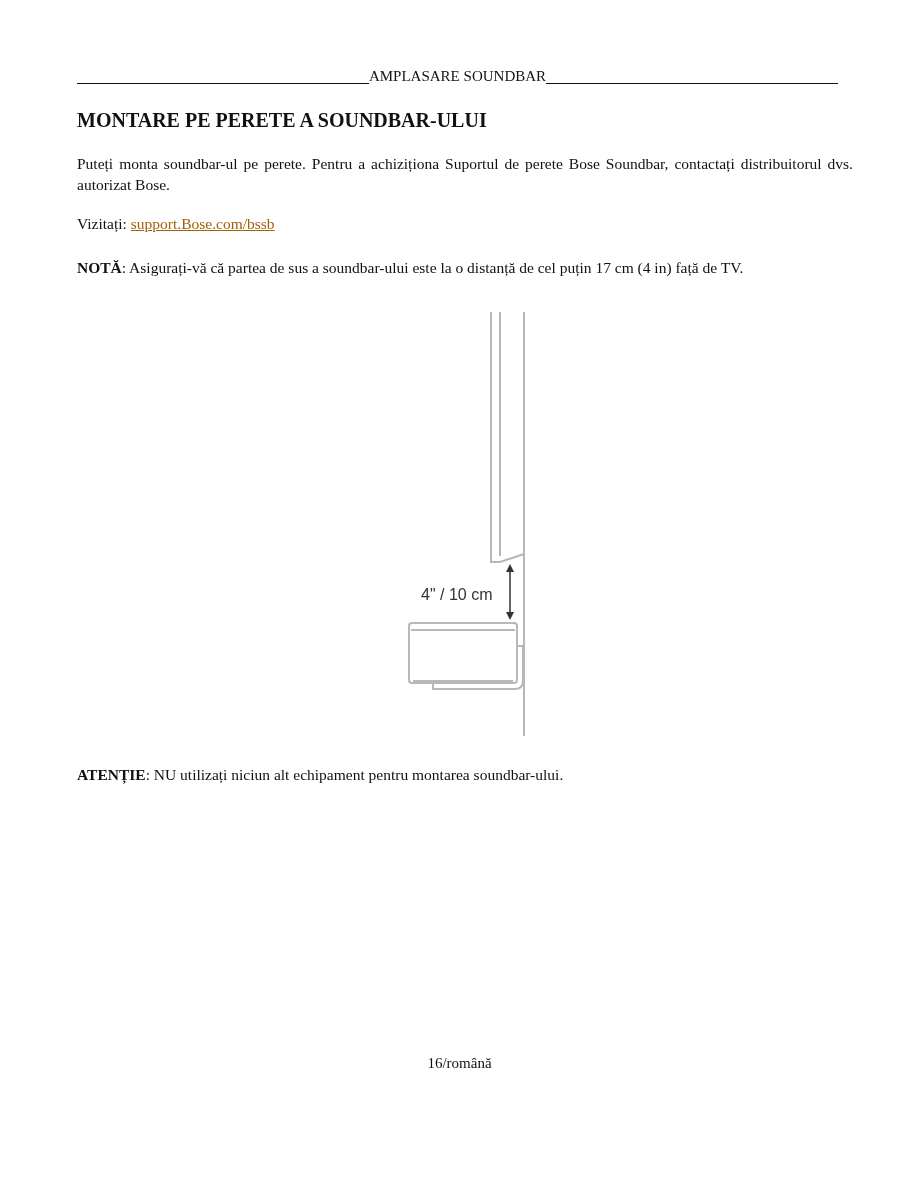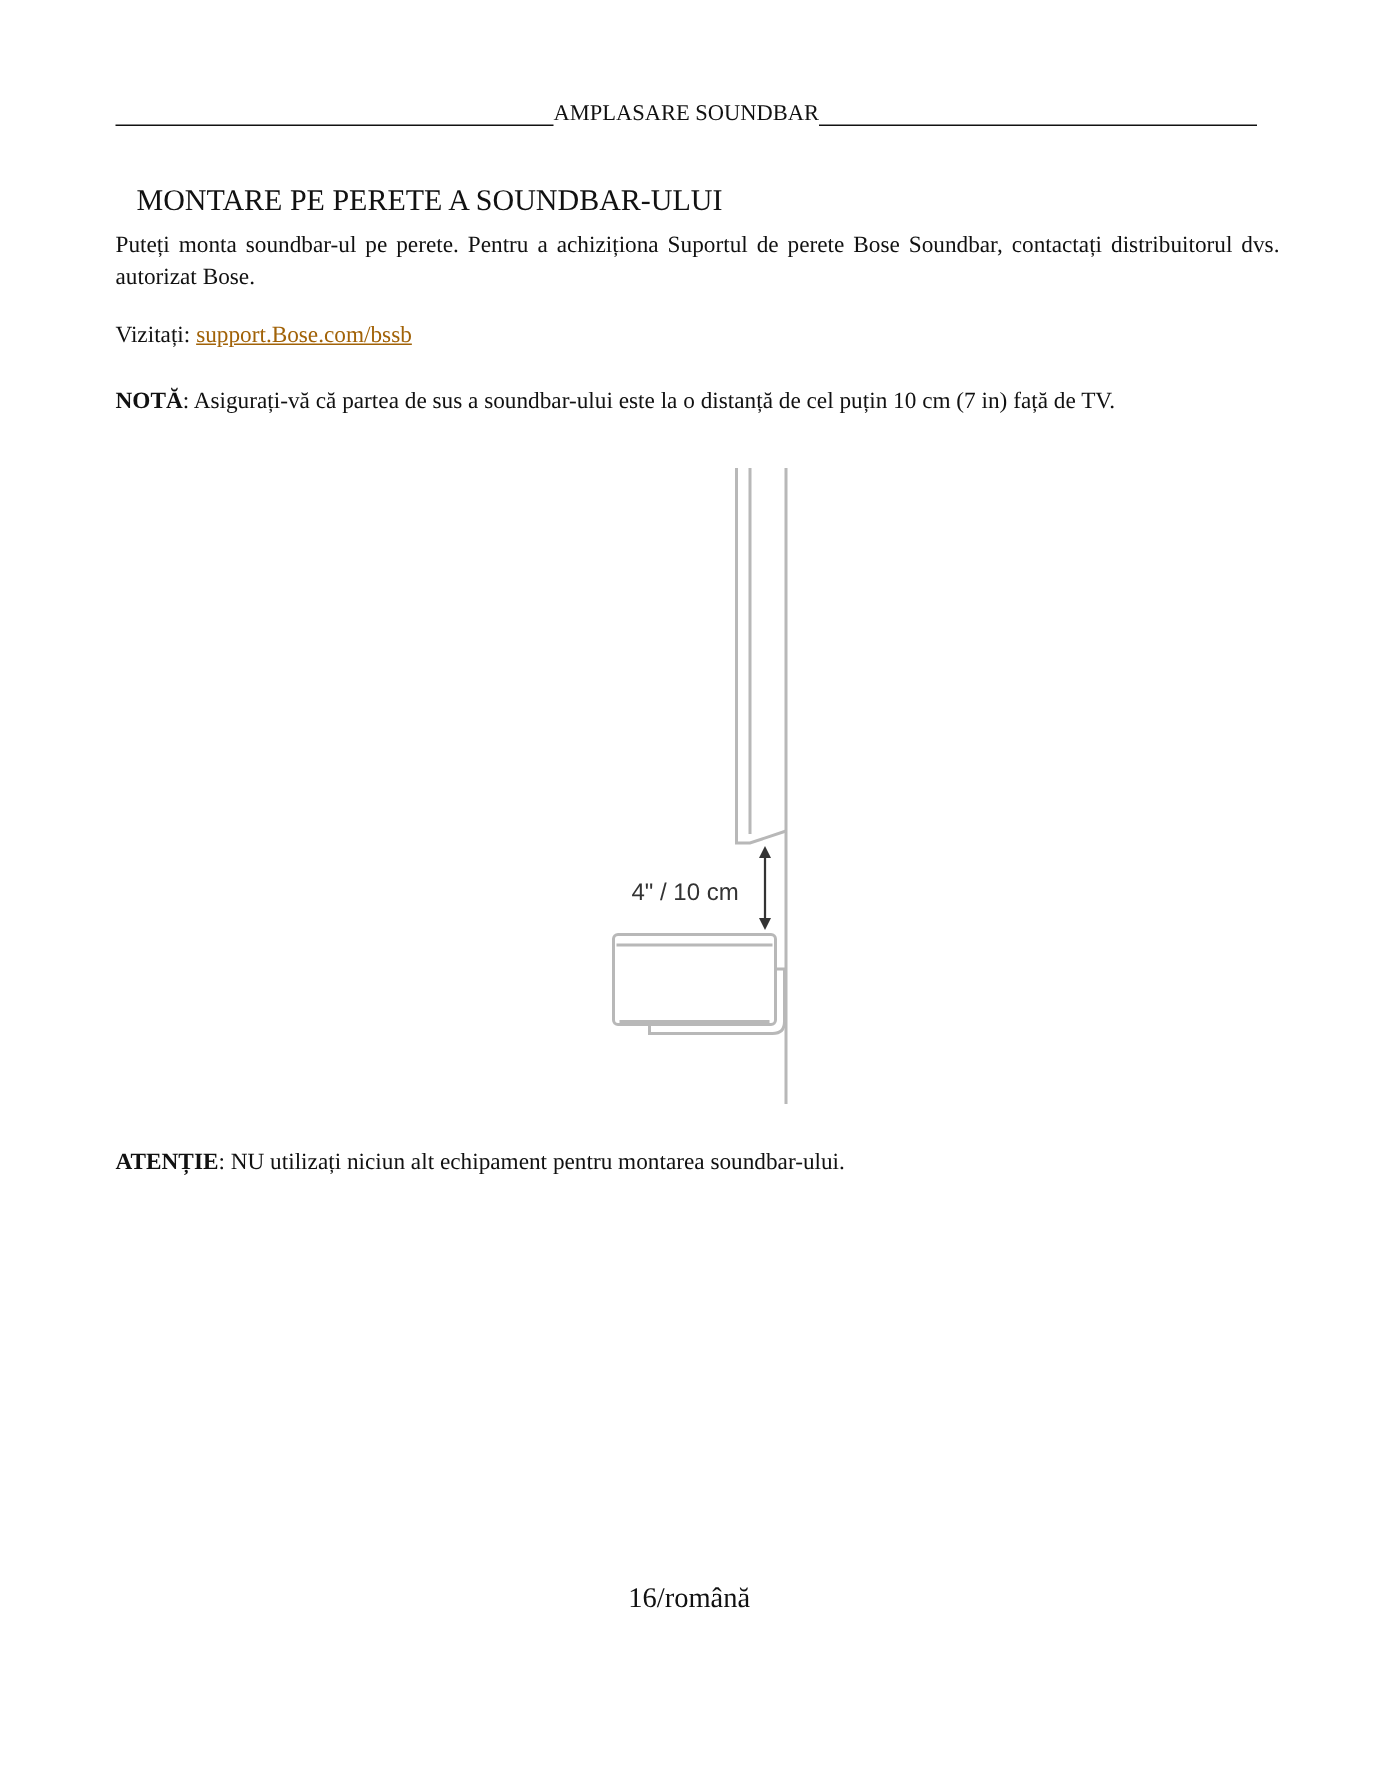--- a/index.html
+++ b/index.html
@@ -8,58 +8,58 @@
       font-family: "Liberation Serif", "DejaVu Serif", serif; color: #111;
     }
     .header {
       position: absolute; left: 77px; top: 66px; width: 761px; height: 20px;
       display: flex; align-items: center;
       font-size: 15px; line-height: 18px;
     }
     .header .rule { flex: 1; border-bottom: 1.3px solid #111; height: 15px; }
     .header .htext { padding: 0 0 1px 0; white-space: nowrap; }
     h1 {
-      position: absolute; left: 77px; top: 107px; margin: 14px;
-      font-size: 20px; font-weight: normal; line-height: 26px;
+      position: absolute; left: 77px; top: 107px; margin: 0;
+      font-size: 20px; font-weight: bold; line-height: 26px;
     }
     .para {
       position: absolute; left: 77px; width: 776px;
       font-size: 15.5px; line-height: 21px; margin: 0;
       text-align: justify;
     }
     .p1 { top: 153px; text-align-last: left; }
     .p2 { top: 213px; }
     .p3 { top: 257px; }
     .p4 { top: 764px; }
     .link { text-decoration: underline; color: #a16207; }
     .figure { position: absolute; left: 395px; top: 308px; width: 145px; height: 432px; }
     .footer {
       position: absolute; left: 0; width: 919px; top: 1055px; text-align: center;
-      font-size: 19px;
+      font-size: 15px;
     }
   </style>
 </head>
 <body>
 
 <div class="header">
   <div class="rule"></div>
   <span class="htext">AMPLASARE SOUNDBAR</span>
   <div class="rule"></div>
 </div>
 
 <h1>MONTARE PE PERETE A SOUNDBAR-ULUI</h1>
 
 <p class="para p1">Puteți monta soundbar-ul pe perete. Pentru a achiziționa Suportul de perete Bose Soundbar, contactați distribuitorul dvs. autorizat Bose.</p>
 
 <p class="para p2">
   <span>Vizitați: </span><a class="link">support.Bose.com/bssb</a>
 </p>
 
 <p class="para p3" style="text-align:left; white-space:nowrap;">
-  <b>NOTĂ</b><span>: Asigurați-vă că partea de sus a soundbar-ului este la o distanță de cel puțin 10 cm (7 in) față de TV.</span>
+  <b>NOTĂ</b><span>: Asigurați-vă că partea de sus a soundbar-ului este la o distanță de cel puțin 17 cm (4 in) față de TV.</span>
 </p>
 
 <svg class="figure" viewBox="0 0 145 432" xmlns="http://www.w3.org/2000/svg">
 
   <line x1="129" y1="4" x2="129" y2="428" stroke="#b8b8b8" stroke-width="2"></line>
 
   <path d="M96 4 L96 254 L105 254 L129 246" fill="none" stroke="#b8b8b8" stroke-width="2"></path>
   <line x1="105" y1="4" x2="105" y2="248" stroke="#b8b8b8" stroke-width="2"></line>
 
   <g>

